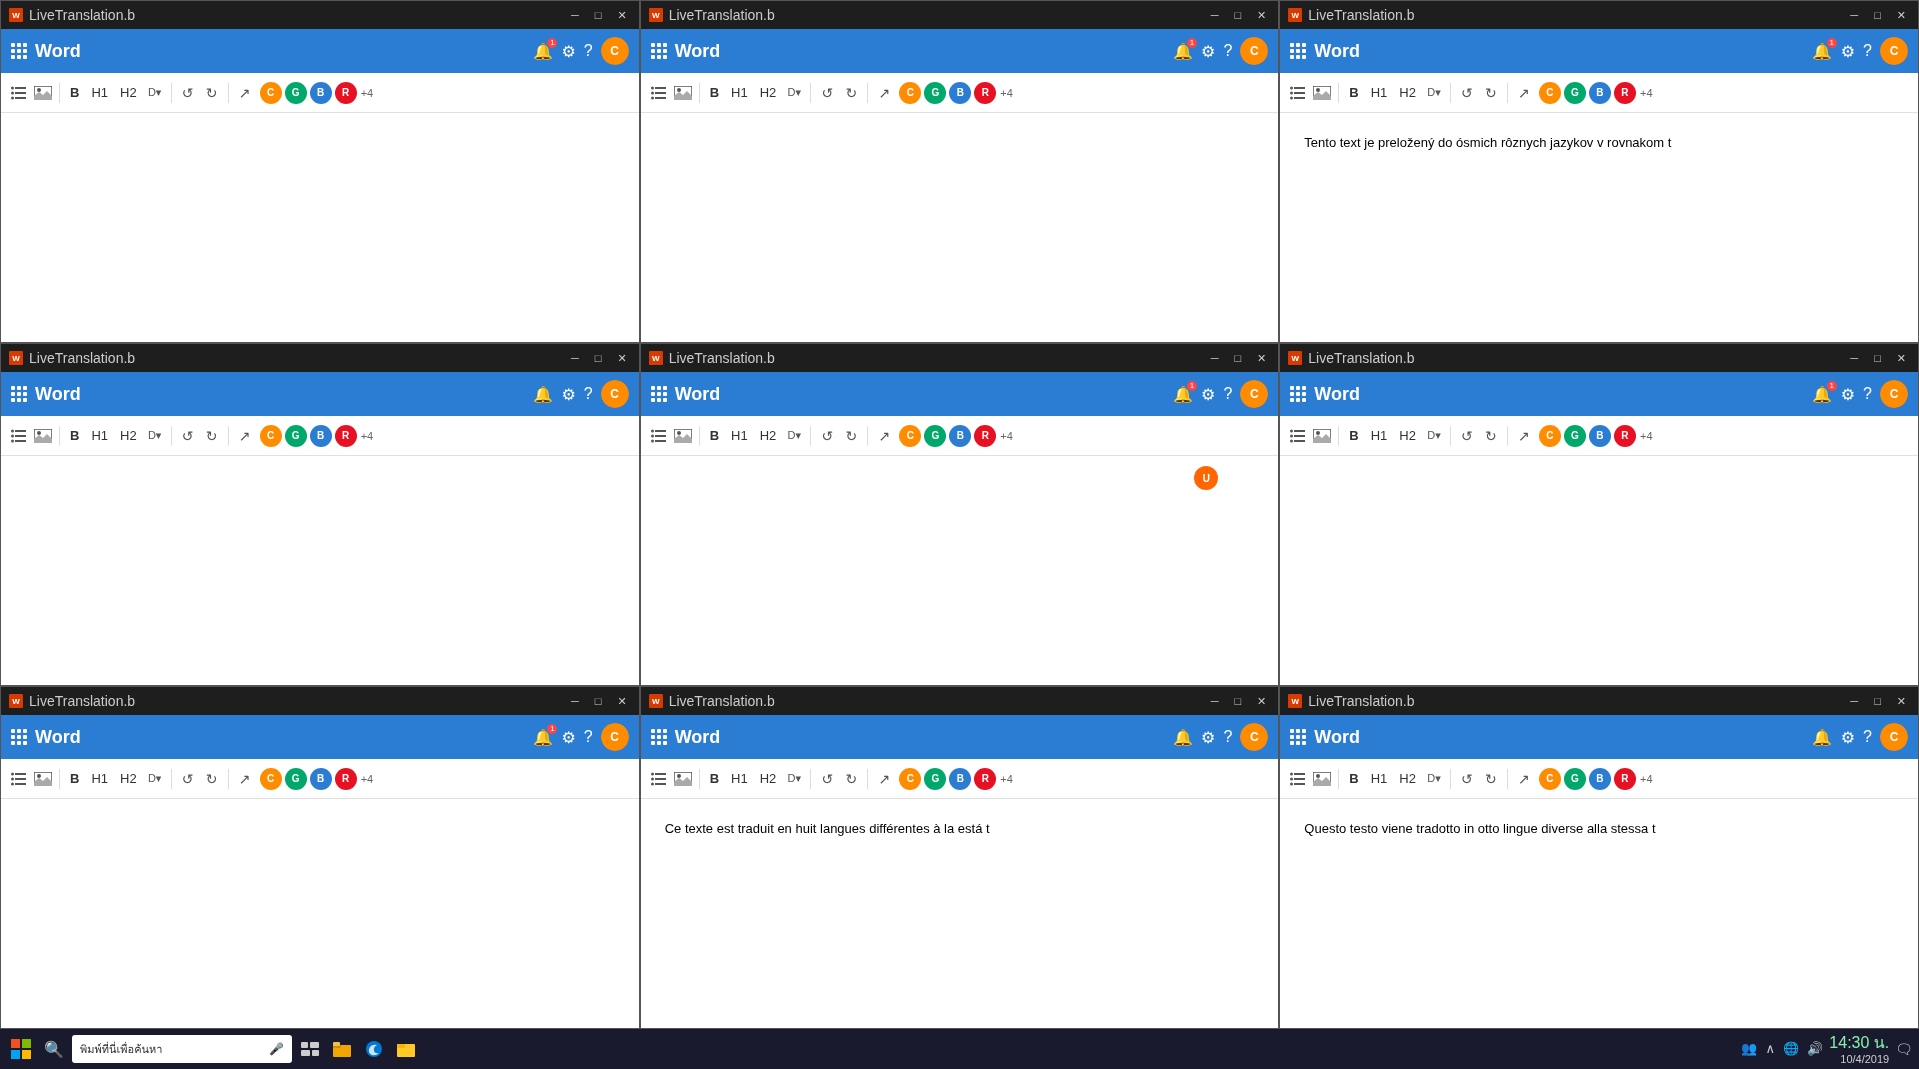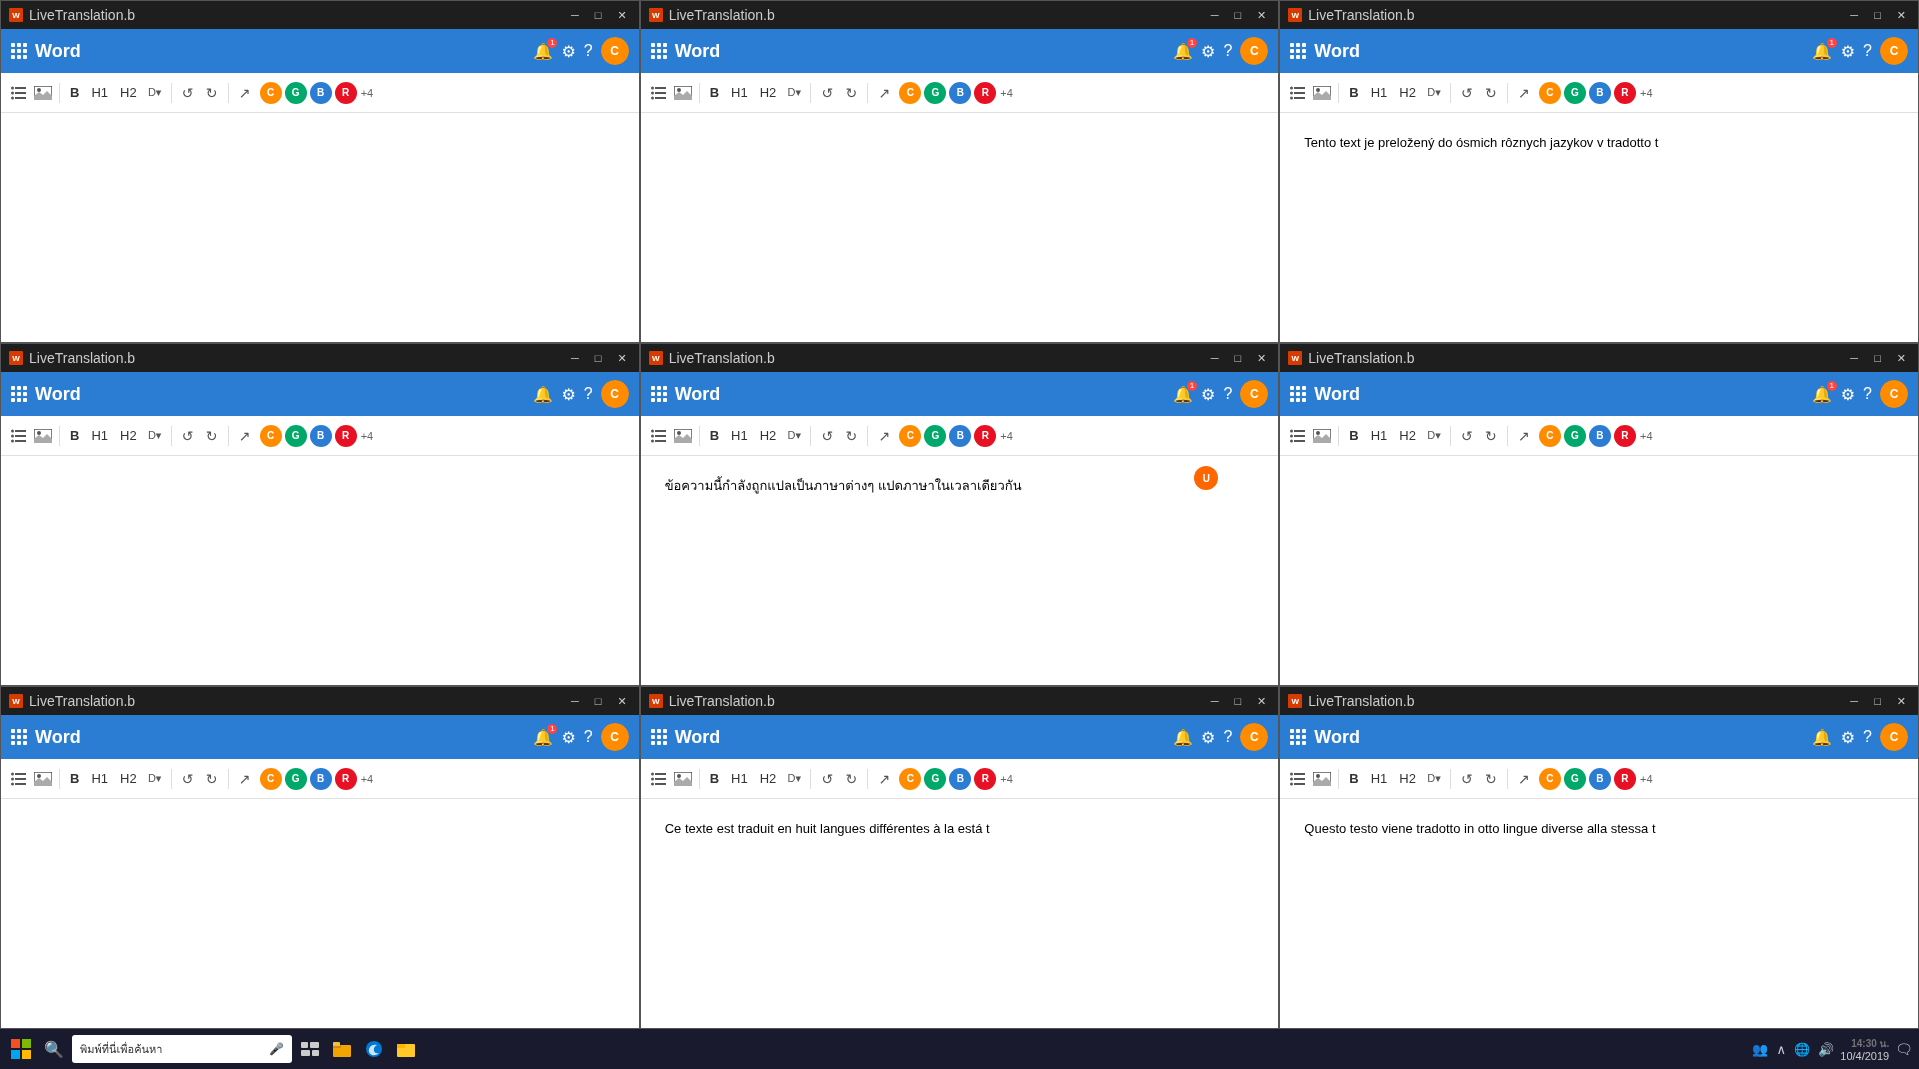--- a/index.html
+++ b/index.html
@@ -238,25 +238,24 @@
     }
     .tray-icon {
       font-size: 13px;
       cursor: pointer;
     }
     .clock {
       text-align: right;
       cursor: pointer;
     }
     .time-text {
-      font-size: 10px;
-      color: #737373;
+      font-size: 16px;
+      color: #86efac;
       display: block;
       line-height: 1.3;
-      font-weight: bold;
     }
     .date-text {
       font-size: 11px;
       color: #ccc;
       display: block;
     }
     .notification-icon {
       font-size: 14px;
       color: #ccc;
       cursor: pointer;
@@ -508,21 +507,21 @@
         <div class="avatar-sm av-orange" style="width:22px;height:22px;border-radius:50%;display:inline-flex;align-items:center;justify-content:center;color:#fff;font-size:10px;font-weight:bold;margin:0 1px;">C</div>
           <div class="avatar-sm av-green" style="width:22px;height:22px;border-radius:50%;display:inline-flex;align-items:center;justify-content:center;color:#fff;font-size:10px;font-weight:bold;margin:0 1px;">G</div>
           <div class="avatar-sm av-blue" style="width:22px;height:22px;border-radius:50%;display:inline-flex;align-items:center;justify-content:center;color:#fff;font-size:10px;font-weight:bold;margin:0 1px;">B</div>
           <div class="avatar-sm av-red" style="width:22px;height:22px;border-radius:50%;display:inline-flex;align-items:center;justify-content:center;color:#fff;font-size:10px;font-weight:bold;margin:0 1px;">R</div>
         <span style="font-size:11px;color:#666;margin-left:2px;">+4</span>
       </div>
     </div>
 
     <div class="doc-area">
 
-      <div class="doc-text">Tento text je preložený do ósmich rôznych jazykov v tradotto t</div>
+      <div class="doc-text">Tento text je preložený do ósmich rôznych jazykov v rovnakom t</div>
     </div>
   </div>
     <div class="word-window">
 
     <div class="title-bar">
       <div class="office-icon">W</div>
       <span class="title-bar-text">LiveTranslation.b</span>
       <div class="title-bar-controls">
         <span class="title-bar-btn">─</span>
         <span class="title-bar-btn">□</span>
@@ -662,21 +661,20 @@
         <div class="avatar-sm av-orange" style="width:22px;height:22px;border-radius:50%;display:inline-flex;align-items:center;justify-content:center;color:#fff;font-size:10px;font-weight:bold;margin:0 1px;">C</div>
           <div class="avatar-sm av-green" style="width:22px;height:22px;border-radius:50%;display:inline-flex;align-items:center;justify-content:center;color:#fff;font-size:10px;font-weight:bold;margin:0 1px;">G</div>
           <div class="avatar-sm av-blue" style="width:22px;height:22px;border-radius:50%;display:inline-flex;align-items:center;justify-content:center;color:#fff;font-size:10px;font-weight:bold;margin:0 1px;">B</div>
           <div class="avatar-sm av-red" style="width:22px;height:22px;border-radius:50%;display:inline-flex;align-items:center;justify-content:center;color:#fff;font-size:10px;font-weight:bold;margin:0 1px;">R</div>
         <span style="font-size:11px;color:#666;margin-left:2px;">+4</span>
       </div>
     </div>
 
     <div class="doc-area">
       <div style="position:absolute;top:10px;right:60px;width:24px;height:24px;border-radius:50%;background:#ff6600;display:flex;align-items:center;justify-content:center;color:#fff;font-size:10px;font-weight:bold;">U</div>
-      <div class="doc-text">ข้อความนี้กำลังถูกแปลเป็นภาษาต่างๆ แปดภาษาในเวลาเดียวกัน</div>
     </div>
   </div>
     <div class="word-window">
 
     <div class="title-bar">
       <div class="office-icon">W</div>
       <span class="title-bar-text">LiveTranslation.b</span>
       <div class="title-bar-controls">
         <span class="title-bar-btn">─</span>
         <span class="title-bar-btn">□</span>

